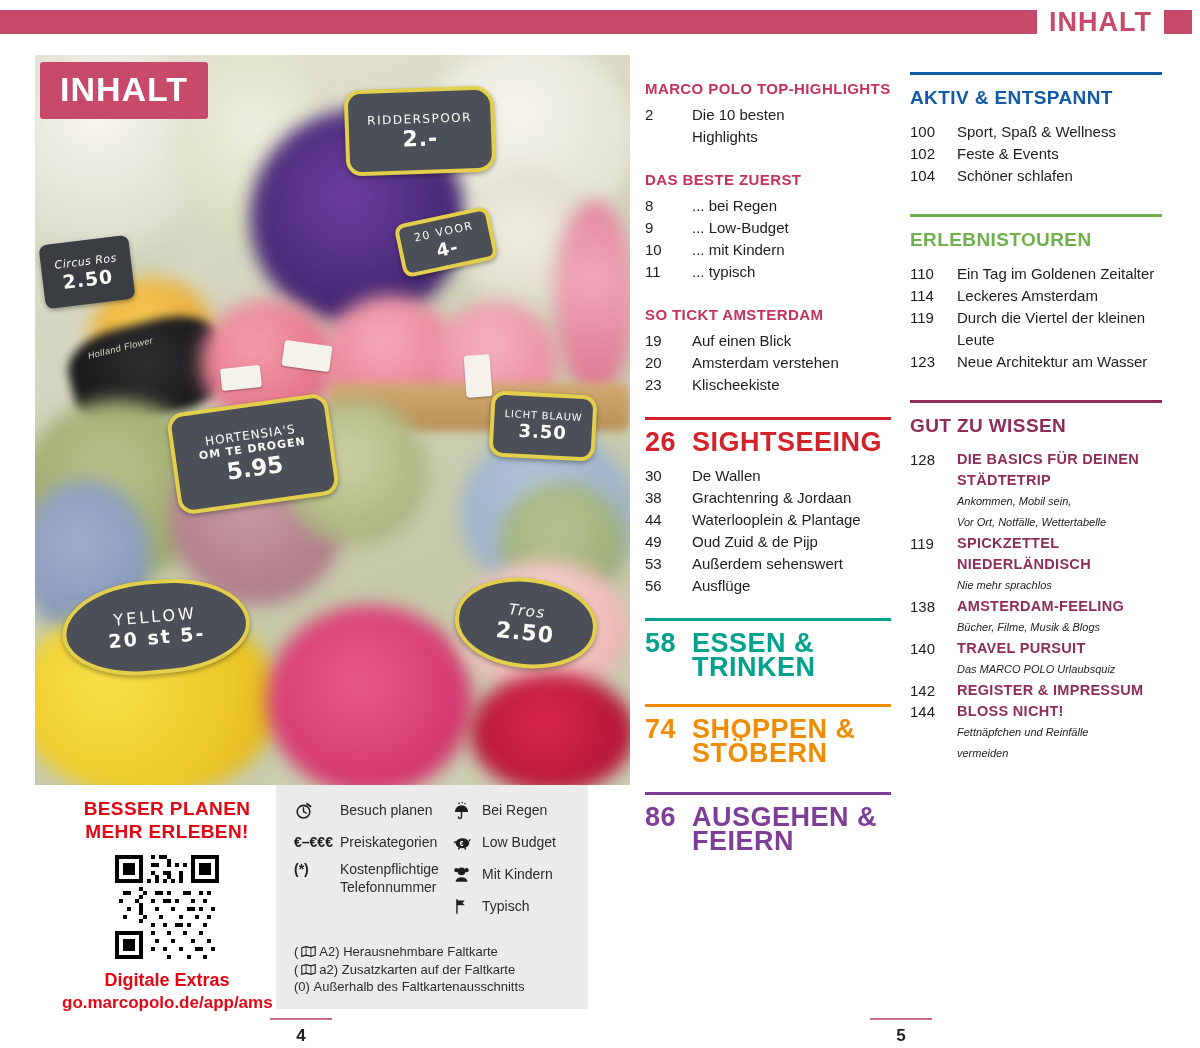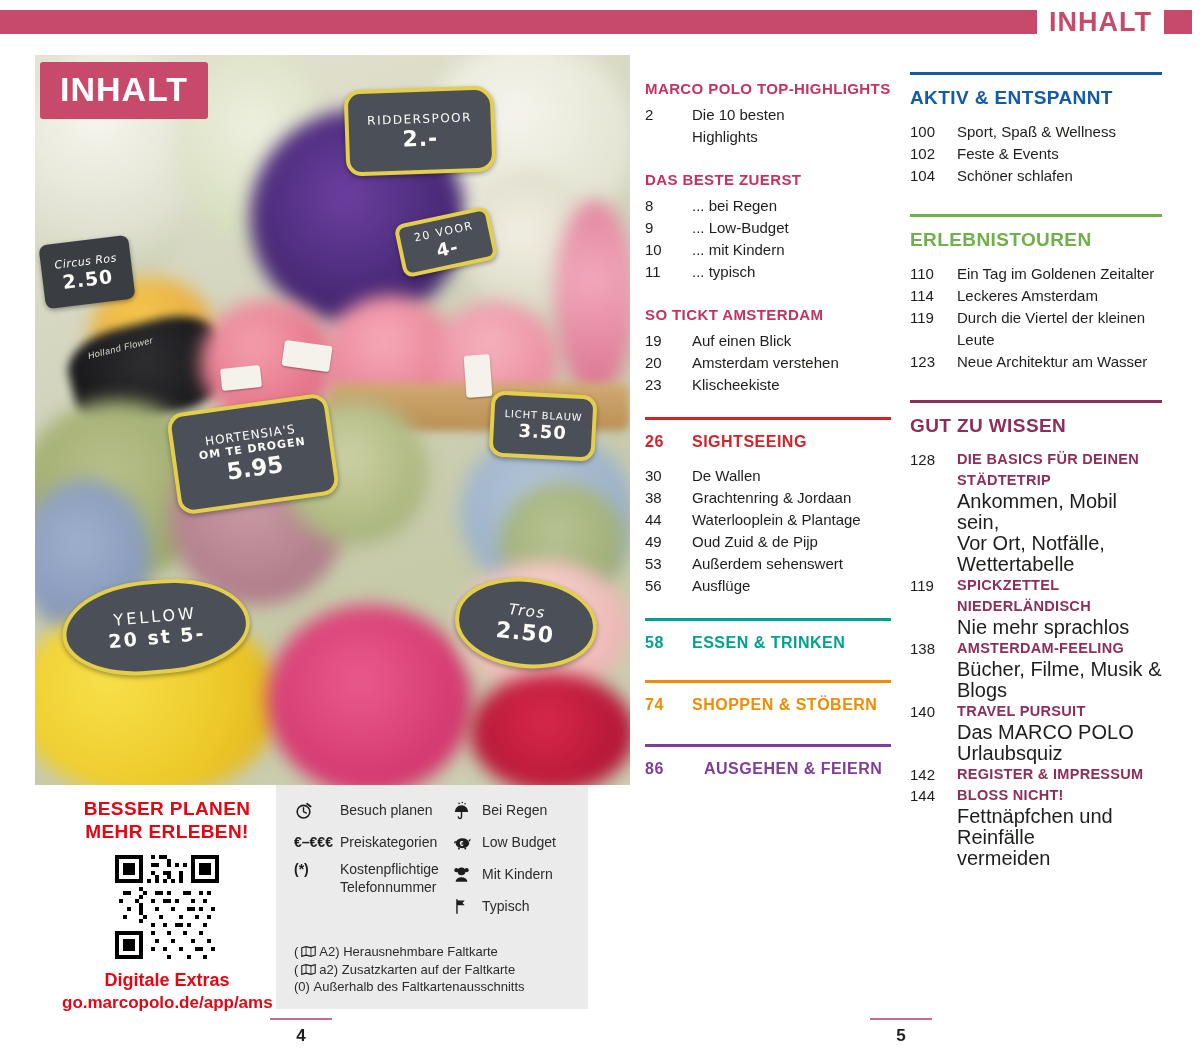--- a/index.html
+++ b/index.html
@@ -54,38 +54,38 @@
   .col-middle { position:absolute; left:645px; top:80px; width:246px; }
   .group-heading { font-size:15px; font-weight:bold; letter-spacing:.4px; color:#c5325f; line-height:18px; margin-bottom:6px; }
   .group + .group { margin-top:23px; }
   .entry { display:flex; font-size:15px; line-height:22px; }
   .entry .num { width:47px; flex-shrink:0; }
   .entry .lbl { flex:1; }
   .entry .cont { margin-left:47px; }
   .chapter { margin-top:21px; }
   .chapter.sp1 { margin-top:21px; } .chapter.sp2 { margin-top:25px; } .chapter.sp3 { margin-top:27px; }
   .chapter-rule { height:3px; margin-bottom:10px; }
-  .chapter-line { display:flex; font-size:16px; font-weight:bold; letter-spacing:.5px; line-height:24px; }
+  .chapter-line { display:flex; font-size:27px; font-weight:bold; letter-spacing:.5px; line-height:24px; }
   .chapter-line .num { width:47px; flex-shrink:0; }
   .chapter-entries { margin-top:11px; }
   .c-red { color:#d42328; } .bg-red { background:#d42328; }
   .c-teal { color:#00a28d; } .bg-teal { background:#00a28d; }
   .c-orange { color:#f08c00; } .bg-orange { background:#f08c00; }
-  .c-purple { color:#7e3d97;gap:12px; } .bg-purple { background:#7e3d97; }
+  .c-purple { color:#7e3d97; } .bg-purple { background:#7e3d97; }
 
   
   .col-right { position:absolute; left:910px; top:72px; width:252px; }
   .rsec-rule { height:3px; margin-bottom:12px; }
   .rsec-head { font-size:19px; font-weight:bold; letter-spacing:.4px; line-height:22px; margin-bottom:12px; }
   .rsec + .rsec { margin-top:27px; }
   .c-blue { color:#135ba7; } .bg-blue { background:#135ba7; }
   .c-green { color:#6fb04a; } .bg-green { background:#6fb04a; }
   .c-maroon { color:#8e2d5a; } .bg-maroon { background:#8e2d5a; }
   .gz-title { font-weight:bold; font-size:14.5px; letter-spacing:.3px; color:#8e2d5a; line-height:21px; }
-  .gz-desc { font-size:20px; line-height:21px; color:#1d1d1b; }
+  .gz-desc { font-style:italic; font-size:11px; line-height:21px; color:#1d1d1b; }
   .gz-entry { display:flex; }
   .gz-entry .num { width:47px; flex-shrink:0; font-size:15px; line-height:21px; }
   .gz-body { flex:1; }
 
   
   .promo { position:absolute; left:62px; top:797px; width:210px; text-align:center; }
   .promo-line { color:#e30613; font-weight:bold; font-size:19px; letter-spacing:.4px; line-height:23px; }
   .promo-qr { margin:12px auto 10px; width:104px; height:104px; background:#fff; }
   .promo-extras { color:#e30613; font-weight:bold; font-size:18px; line-height:22px; margin-top:6px; }
   .promo-url { color:#e30613; font-weight:bold; font-size:17px; line-height:24px; }

